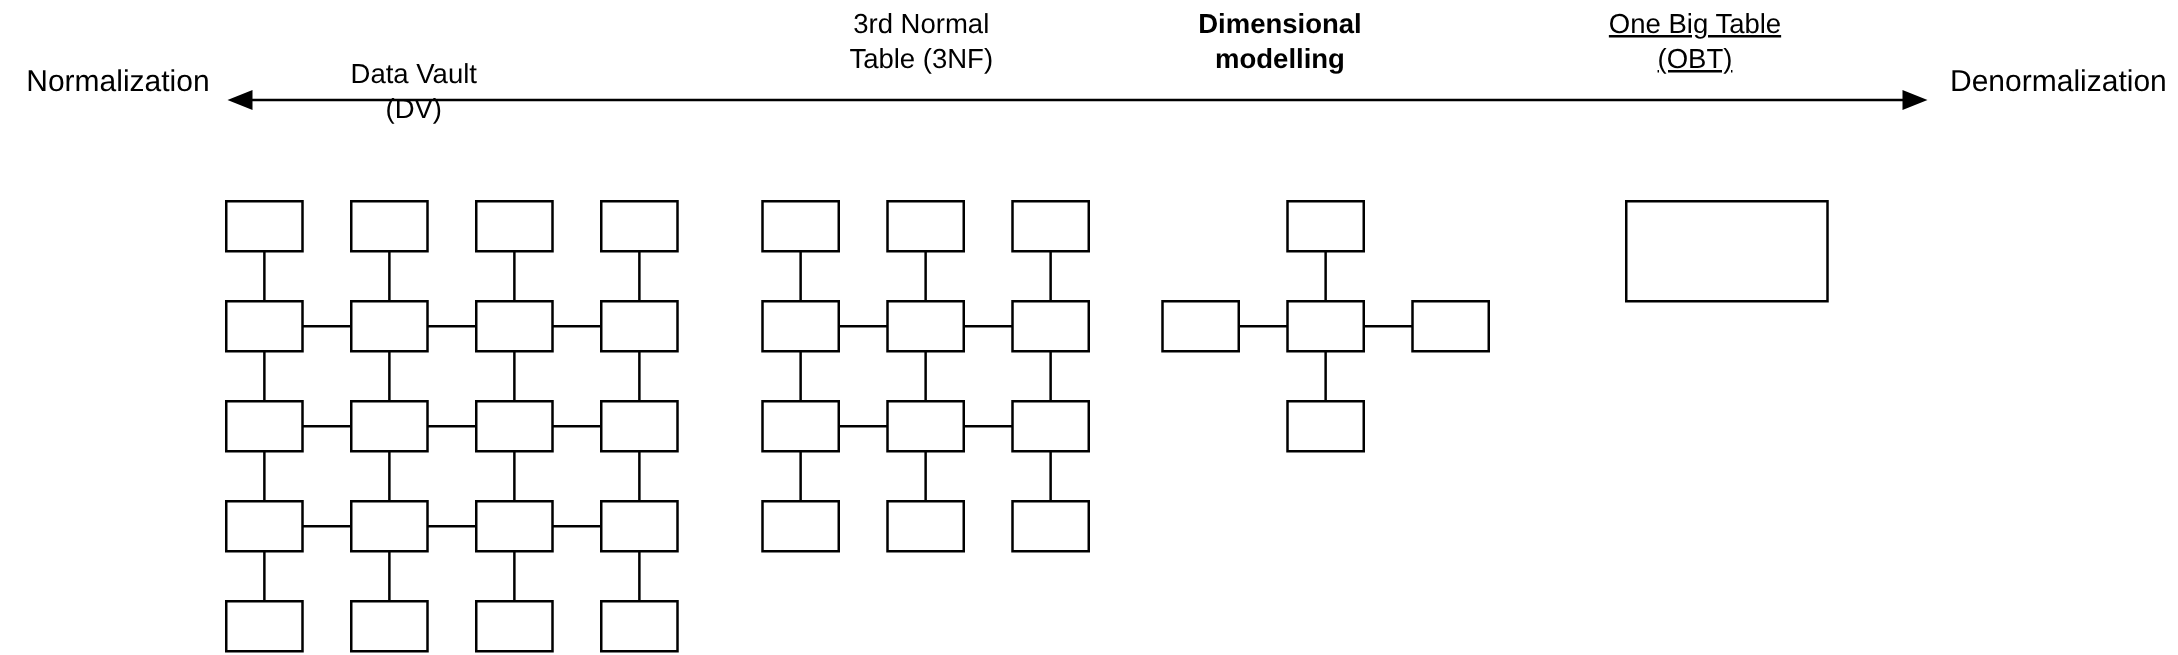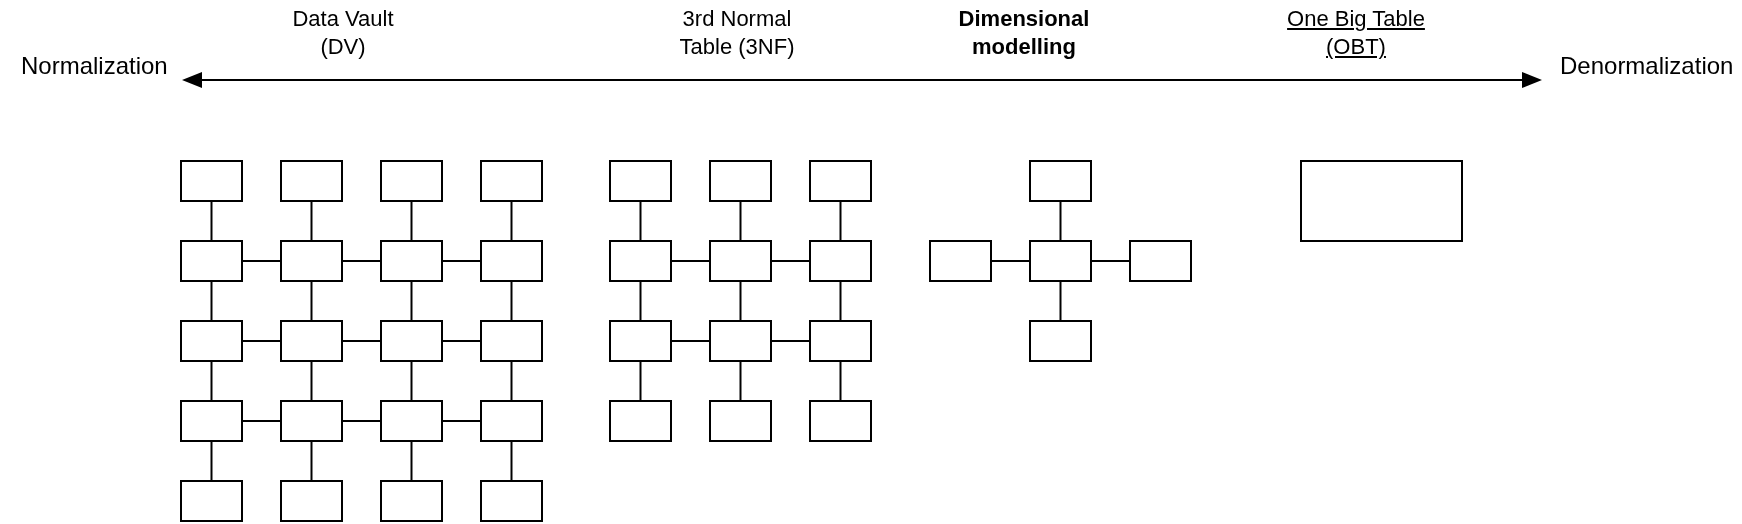--- a/index.html
+++ b/index.html
@@ -15,21 +15,21 @@
   .canvas svg { position: absolute; left: 0; top: 0; }
   .method-label {
     position: absolute;
     top: 5px;
     transform: translateX(-50%);
     text-align: center;
     font-size: 22px;
     line-height: 28px;
     white-space: nowrap;
   }
-  .method-label.dv  { left: 343px; }
+  .method-label.dv  { left: 331px; margin-top: 40px; }
   .method-label.tnf { left: 737px; }
   .method-label.dim { left: 1024px; font-weight: bold; }
   .method-label.obt { left: 1356px; text-decoration: underline; }
   .side-label {
     position: absolute;
     top: 52px;
     font-size: 24px;
     line-height: 28px;
     white-space: nowrap;
   }

